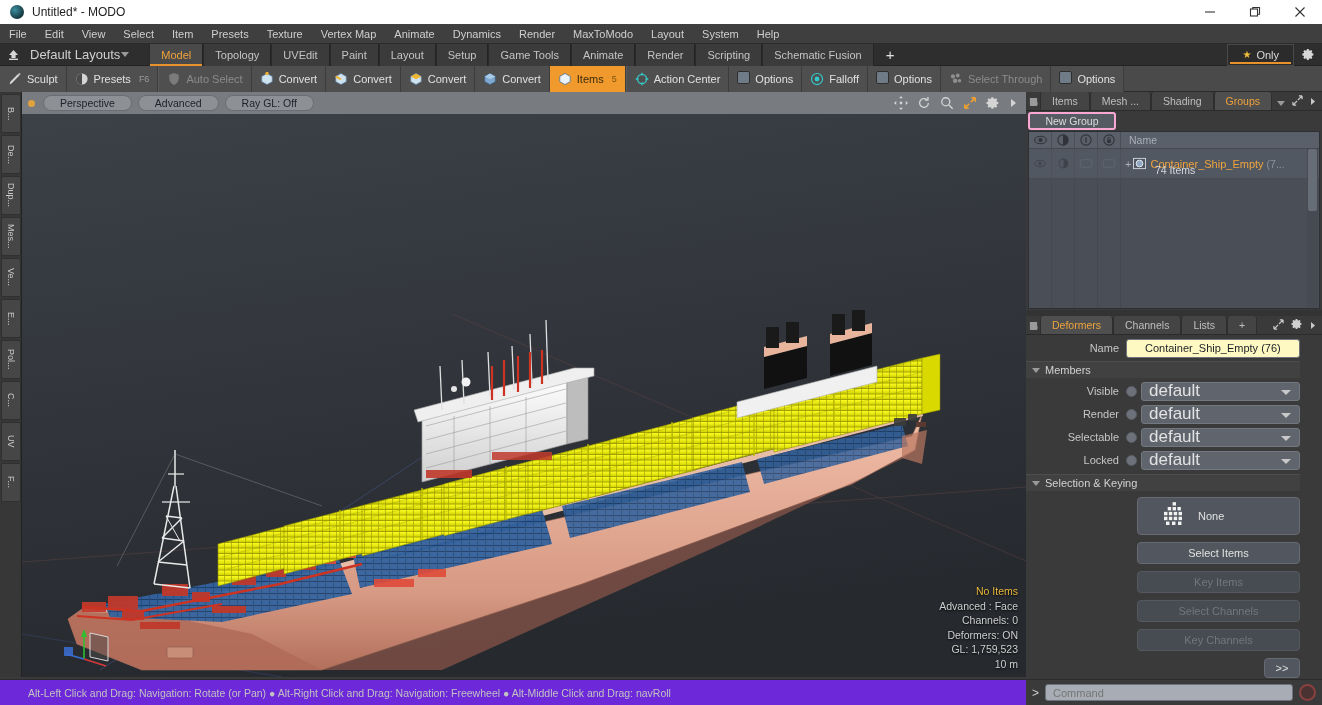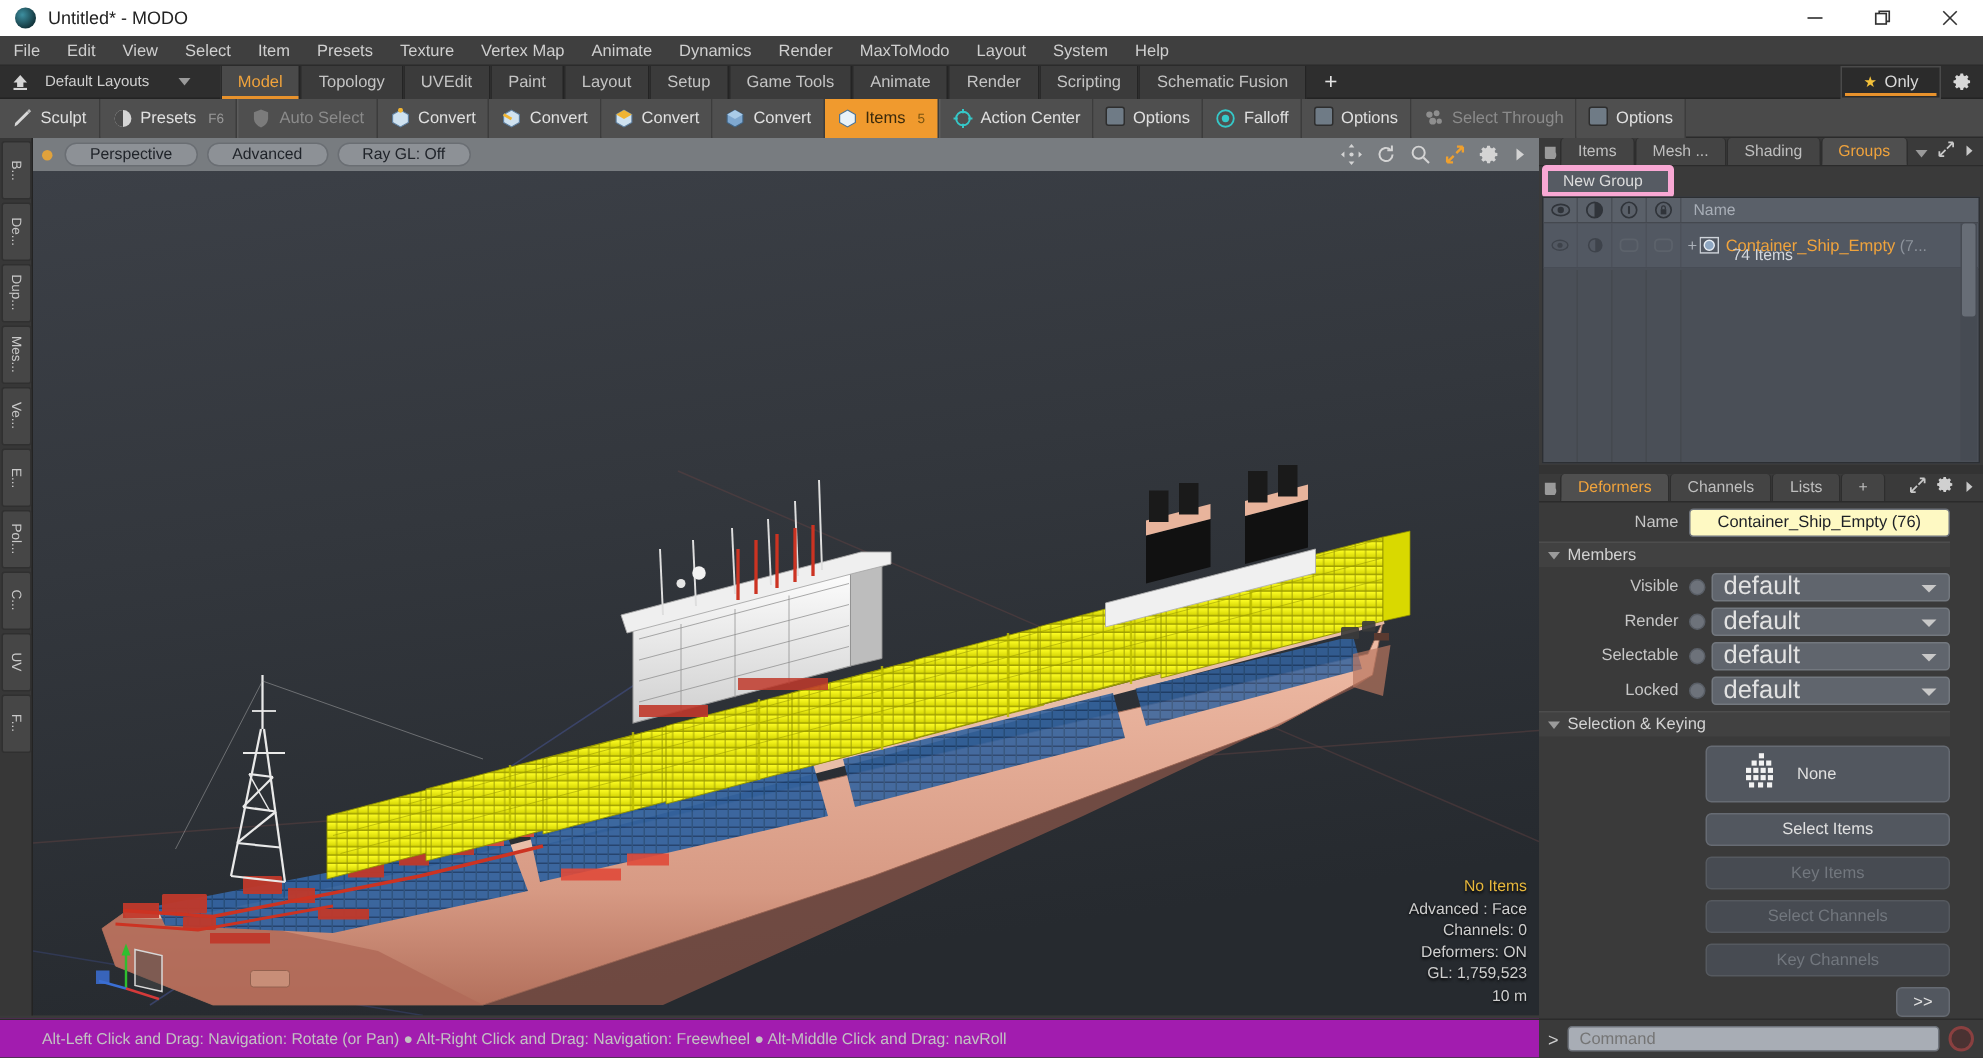--- a/index.html
+++ b/index.html
@@ -44,21 +44,21 @@
   .layoutbar {
     position: absolute; top: 44px; left: 0; width: 1322px; height: 22px;
     background: #2e2e2e; display: flex; align-items: center;
     border-bottom: 1px solid #232323;
   }
   .lb-home {
     width: 26px; height: 22px; display: flex; align-items: center; justify-content: center;
     color: #d5d5d5;
   }
   .lb-layouts {
-    font-size: 10px; color: #d0d0d0; padding: 0 8px 0 4px; display: flex; align-items: center; gap: 19px;
+    font-size: 13px; color: #d0d0d0; padding: 0 8px 0 4px; display: flex; align-items: center; gap: 1px;
   }
   .lb-tabs { display: flex; align-items: stretch; height: 22px; margin-left: 12px; }
   .lb-tab {
     font-size: 11px; color: #c4c4c4; padding: 0 11px; display: flex; align-items: center;
     background: #3b3b3b; border-left: 1px solid #2a2a2a; border-right: 1px solid #242424;
     position: relative; white-space: nowrap;
   }
   .lb-tab.active { background: #4a4a4a; color: #f0a33c; }
   .lb-tab.active::after {
     content: ''; position: absolute; left: 0; right: 0; bottom: 0; height: 2px; background: #e8922c;
@@ -152,22 +152,22 @@
   .rp-tab {
     font-size: 10.5px; color: #bfbfbf; padding: 0 11px; display: flex; align-items: center;
     background: #444; border-left: 1px solid #2e2e2e; border-right: 1px solid #2e2e2e;
     border-top-left-radius: 3px; border-top-right-radius: 3px; white-space: nowrap;
   }
   .rp-tab.active { background: #4f4f4f; color: #f0a33c; }
   .rp-tabend { margin-left: auto; display: flex; align-items: center; gap: 7px; padding-right: 5px; }
 
   .newgroup-row { height: 19px; background: #3a3a3a; display: flex; align-items: center; padding: 1px 2px; }
   .newgroup-btn {
-    background: #565b63; border: 4px solid #f9a8d4; border-radius: 3px;
-    font-size: 10.5px; color: #dcdcdc; padding: 1px 10px; min-width: 88px;
+    background: #565b63; border: 2px solid #f9a8d4; border-radius: 3px;
+    font-size: 10.5px; color: #dcdcdc; padding: 1px 10px; min-width: 88px; text-align: center;
   }
 
   .tree {
     margin: 1px 2px; background: #4a4f57; border: 1px solid #2c2f33;
     height: 178px; position: relative; overflow: hidden;
   }
   .tree-head {
     display: flex; align-items: stretch; height: 17px; background: #5a6069;
     border-bottom: 1px solid #44484f;
   }
@@ -249,21 +249,21 @@
   .cmd-input {
     flex: 1; height: 17px; background: #a8adb5; border: 1px solid #6e737b; border-radius: 3px;
     font-size: 11px; color: #4e535b; display: flex; align-items: center; padding: 0 7px;
   }
   .cmd-rec {
     width: 17px; height: 17px; border-radius: 50%; border: 2px solid #8a4040; background: #4a3232;
     flex: none;
   }
   .statusbar {
     position: absolute; top: 679px; left: 0; width: 1026px; height: 26px;
-    background: #a21caf; display: flex; align-items: center;
+    background: #6d28d9; display: flex; align-items: center;
     border-top: 1px solid #2b2b2b; padding-left: 28px;
   }
   .status-text { font-size: 10.5px; color: #c2c2c2; white-space: nowrap; }
 </style>
 </head>
 <body>
 
 <div id="app">
 
   <div class="titlebar">

